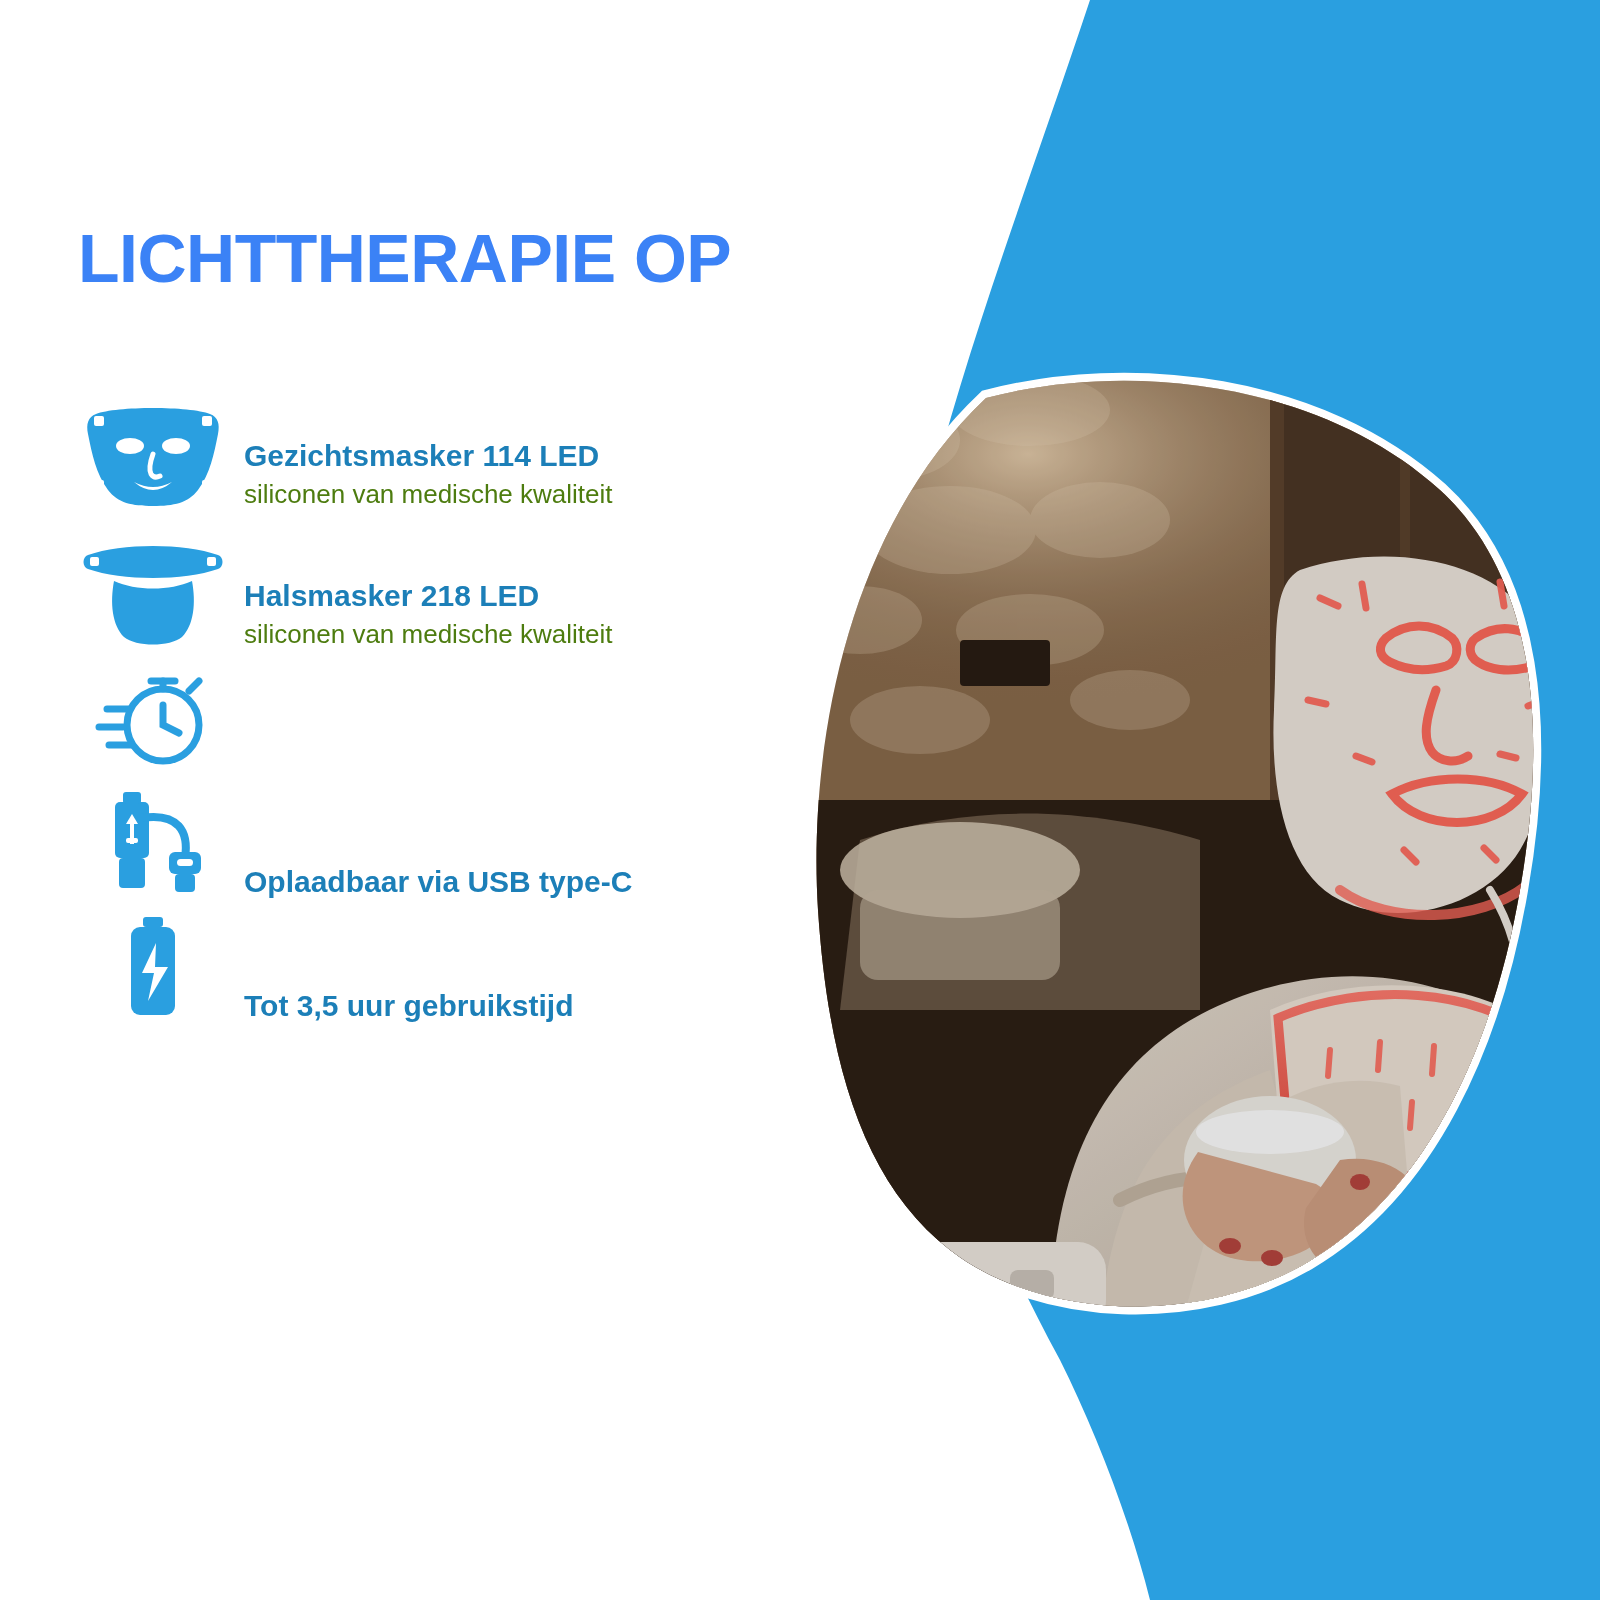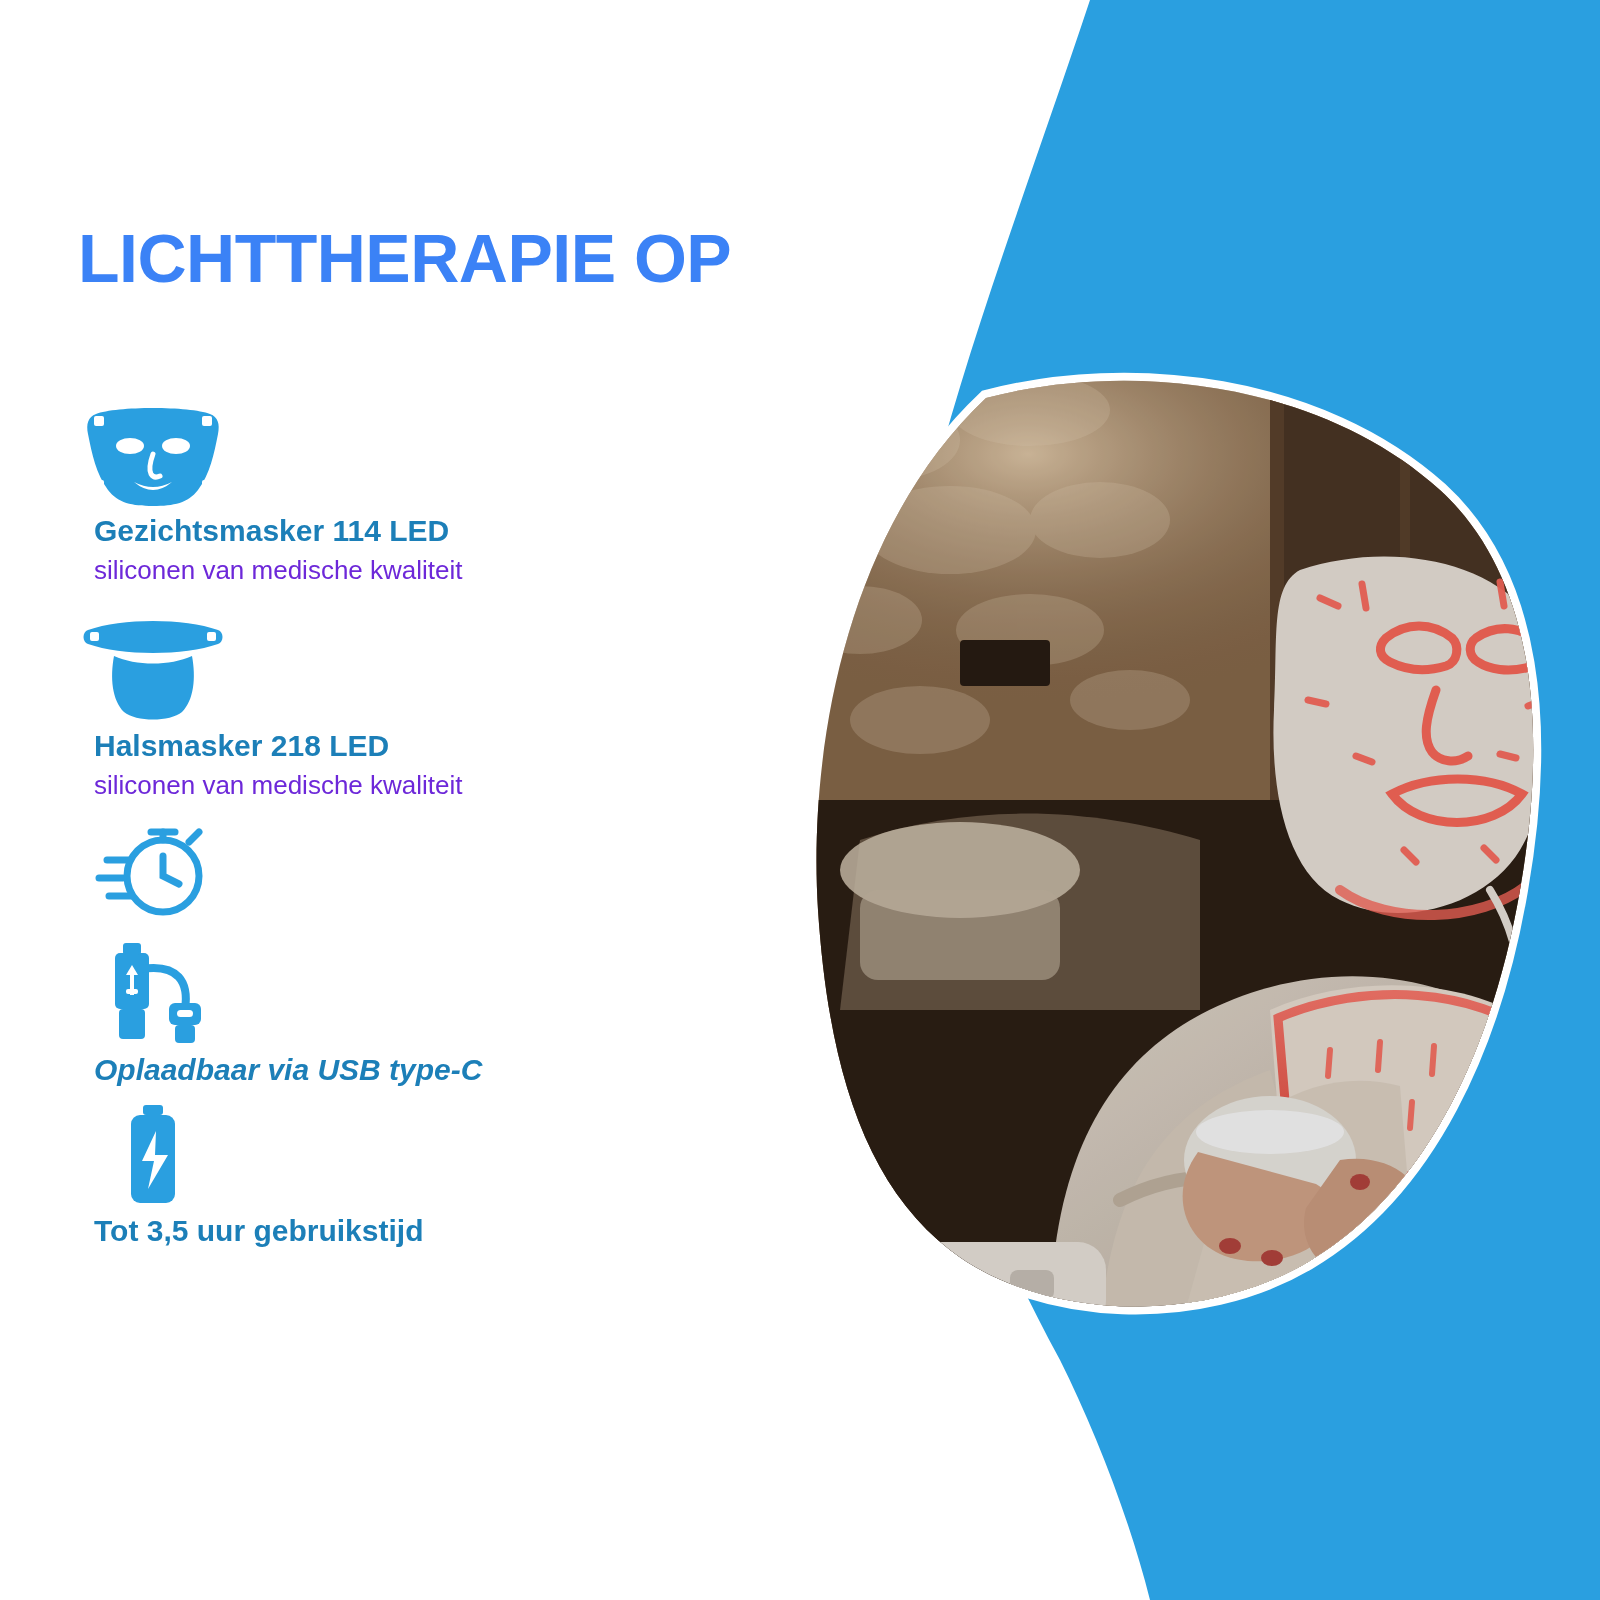--- a/index.html
+++ b/index.html
@@ -65,45 +65,44 @@
   .headline .line2 { display: block; }
 
   .features {
     position: absolute;
     left: 78px;
     top: 400px;
     width: 820px;
   }
   .feature {
     display: flex;
-    align-items: flex-start;
+    align-items: flex-end;
     min-height: 96px;
     margin-bottom: 12px;
-    flex-direction: column;
   }
   .feature .icon-box {
     width: 150px;
     min-width: 150px;
     height: 112px;
     display: flex;
     align-items: center;
     justify-content: center;
   }
   .feature .text-box {
     padding-left: 16px;
   }
   .feature .f-title {
     color: #1c7fb8;
     font-size: 30px;
     font-weight: bold;
     line-height: 1.25;
     white-space: nowrap;
   }
   .feature .f-sub {
-    color: #6d28d9;
+    color: #4d7c0f;
     font-size: 26px;
     font-weight: normal;
     line-height: 1.3;
     margin-top: 4px;
     white-space: nowrap;
   }
   .f-gap-1 { height: 16px; }
 
   
   .photo-wrap {
@@ -112,21 +111,21 @@
     top: 370px;
     width: 760px;
     height: 960px;
     z-index: 4;
   }
   .photo-svg { display: block; }
 
   
   .row-mode   { margin-top: 6px; }
   .row-timer  { margin-top: 6px; }
-  .row-usb    { margin-top: 2px; font-style: italic; }
+  .row-usb    { margin-top: 2px; }
   .row-weight { margin-top: 4px; }
   .row-batt   { margin-top: 4px; }
 </style>
 </head>
 <body>
 
 <div id="page">
 
   <div class="bg-pale"></div>
   <div class="bg-blue" style="left:0;"></div>

